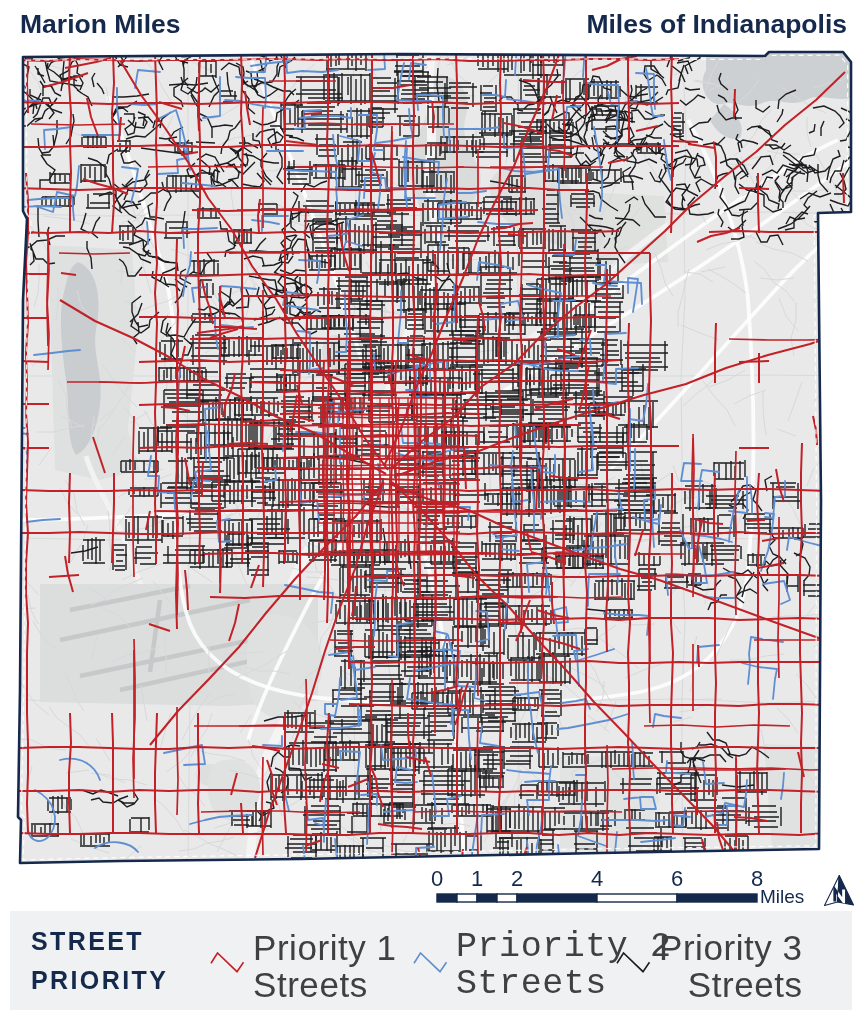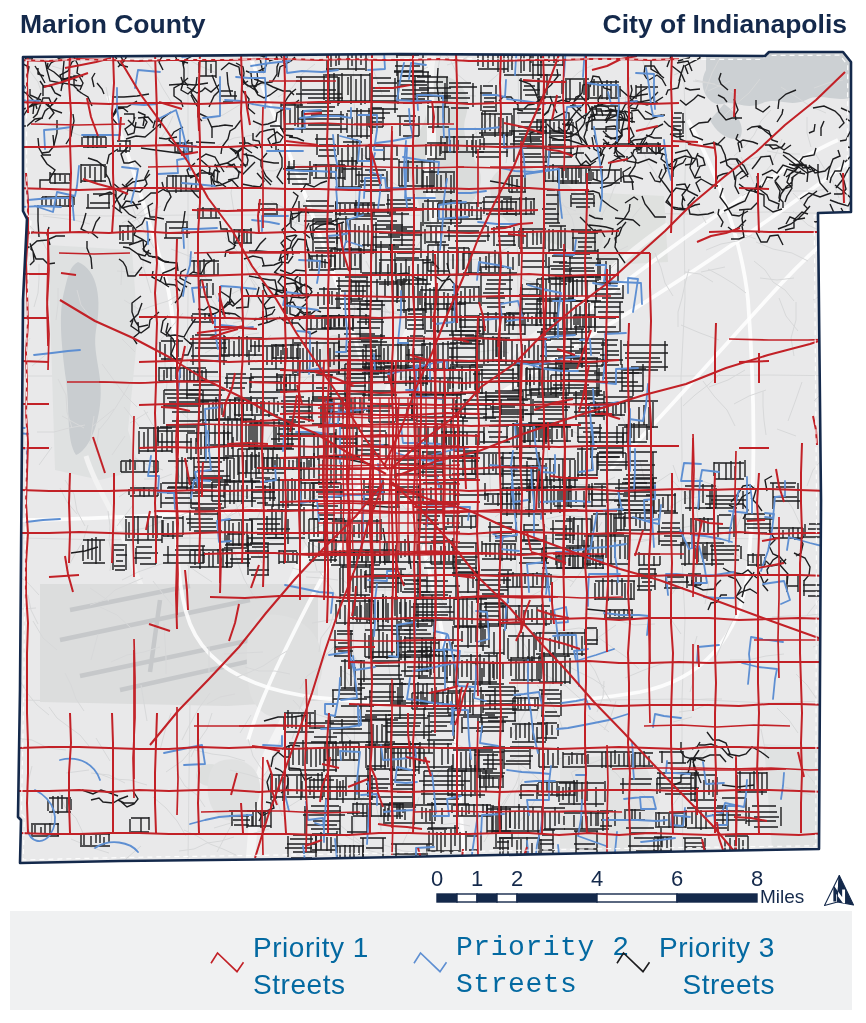--- a/index.html
+++ b/index.html
@@ -1,25 +1,25 @@
 <!DOCTYPE html>
 <html><head><meta charset="utf-8">
 <style>
 html,body{margin:0;padding:0;background:#fff;width:866px;height:1023px;overflow:hidden;}
 body{font-family:"Liberation Sans",sans-serif;position:relative;}
 .hdr{position:absolute;top:9px;font-weight:bold;font-size:26.5px;color:#14294b;letter-spacing:0px;}
 #map{position:absolute;left:0;top:0;}
 .legend{position:absolute;left:10px;top:911px;width:842px;height:99px;background:#f0f1f2;}
 .lt{position:absolute;left:21px;top:11px;font-weight:bold;font-size:25px;line-height:39px;color:#14294b;letter-spacing:2.4px;}
-.li{position:absolute;top:18px;font-size:28px;line-height:37px;color:#0369a1;letter-spacing:0.55px;}
+.li{position:absolute;top:18px;font-size:35px;line-height:37px;color:#404040;letter-spacing:0.55px;}
 </style></head><body>
 
-<div class="hdr" style="left:20px;">Marion County</div>
-
-<div class="hdr" style="right:19px;">City of Indianapolis</div>
+<div class="hdr" style="left:20px;">Marion Miles</div>
+
+<div class="hdr" style="right:19px;">Miles of Indianapolis</div>
 <svg id="map" width="866" height="1023" viewBox="0 0 866 1023">
 <defs>
       <clipPath id="cc">
         <polygon points="23.0,57.0 400.0,54.0 765.0,56.0 769.0,52.0 843.0,52.0 851.0,62.0 851.0,212.0 818.0,213.0 821.0,500.0 819.0,849.0 600.0,853.0 300.0,859.0 120.0,861.0 20.0,863.0 21.0,820.0 18.0,817.0 20.0,690.0 23.0,300.0 27.0,219.0 23.0,211.0"></polygon>
       </clipPath>
     </defs>
 
 <polygon points="23.0,57.0 400.0,54.0 765.0,56.0 769.0,52.0 843.0,52.0 851.0,62.0 851.0,212.0 818.0,213.0 821.0,500.0 819.0,849.0 600.0,853.0 300.0,859.0 120.0,861.0 20.0,863.0 21.0,820.0 18.0,817.0 20.0,690.0 23.0,300.0 27.0,219.0 23.0,211.0" fill="#e9e9ea"></polygon>
 <g clip-path="url(#cc)">
 
@@ -1200,20 +1200,21 @@
 <path d="M839.3 875.5 L824.5 905.5 L837.5 902 Z" fill="#ffffff" stroke="#14294b" stroke-width="1.1" stroke-linejoin="round"></path>
 <path d="M839.3 875.5 L853.5 905 L837.5 902 Z" fill="#14294b" stroke="#14294b" stroke-width="1.1" stroke-linejoin="round"></path>
 <g fill="none" stroke-width="2.9">
       <path d="M834.8 901.5 L834.8 889.5 L843.6 901.5 L843.6 889.5" stroke="#14294b" clip-path="url(#nal)"></path>
 <path d="M834.8 901.5 L834.8 889.5 L843.6 901.5 L843.6 889.5" stroke="#ffffff" clip-path="url(#nar)"></path>
     </g>
 </svg>
 
 <div class="legend">
 
+<div class="lt">STREET<br>PRIORITY</div>
 
 <svg style="position:absolute;left:194px;top:38px" width="44" height="28">
       <path d="M7 14.2 L13.5 4 L33 22.7 L39.5 13.2" fill="none" stroke="#c22127" stroke-width="1.6"></path>
     </svg>
 <div class="li" style="left:243px;">Priority 1<br>Streets</div>
 
 <svg style="position:absolute;left:397px;top:38px" width="44" height="28">
       <path d="M7 14.2 L13.5 4 L33 22.7 L39.5 13.2" fill="none" stroke="#5e8fd2" stroke-width="1.6"></path>
     </svg>
 <div class="li" style="left:446px;font-family:Liberation Mono, monospace;">Priority 2<br>Streets</div>

